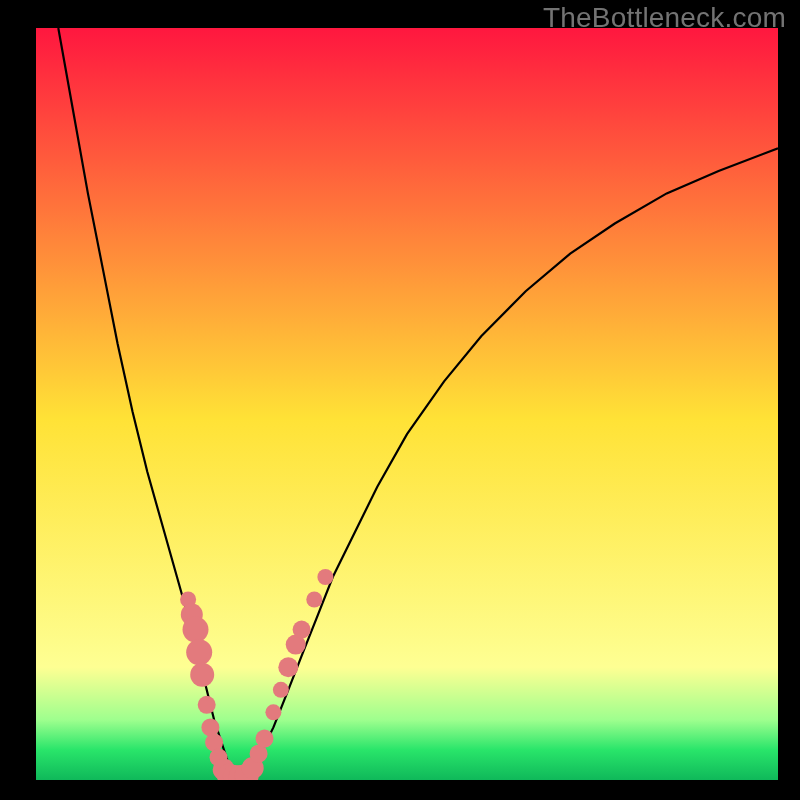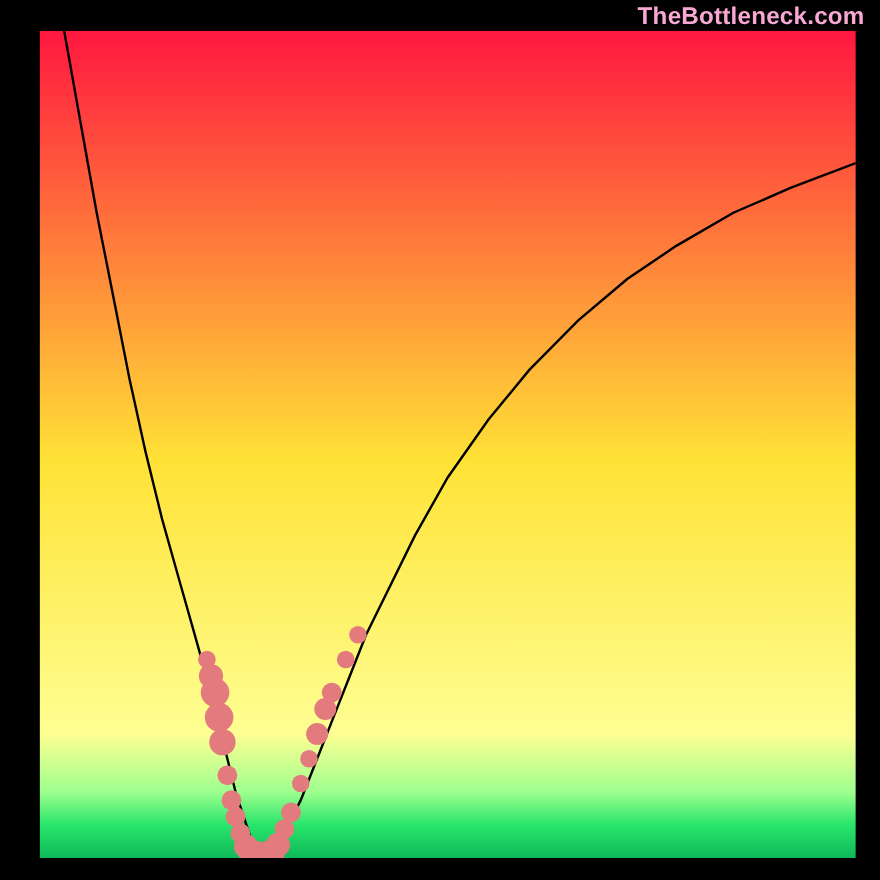--- a/index.html
+++ b/index.html
@@ -1,18 +1,18 @@
 <!DOCTYPE html>
 <html><head>
 <meta charset="utf-8">
 <style>
   html,body{margin:0;padding:0;width:800px;height:800px;overflow:hidden;background:#000;font-family:Arial,Helvetica,sans-serif}
   .stage{position:relative;width:800px;height:800px}
   .plot{position:absolute;left:36px;top:28px;width:742px;height:752px}
-  .watermark{position:absolute;top:2px;right:14px;color:#f9a8d4;font-size:22px;letter-spacing:.2px;font-weight:700}
+  .watermark{position:absolute;top:2px;right:14px;color:#737373;font-size:28px;letter-spacing:.2px;font-weight:400}
   svg{display:block}
 </style>
 </head>
 <body>
 <div class="stage">
 
   <div class="watermark">TheBottleneck.com</div>
 
   <div class="plot">
     <svg id="svg" width="742" height="752" viewBox="0 0 742 752">

